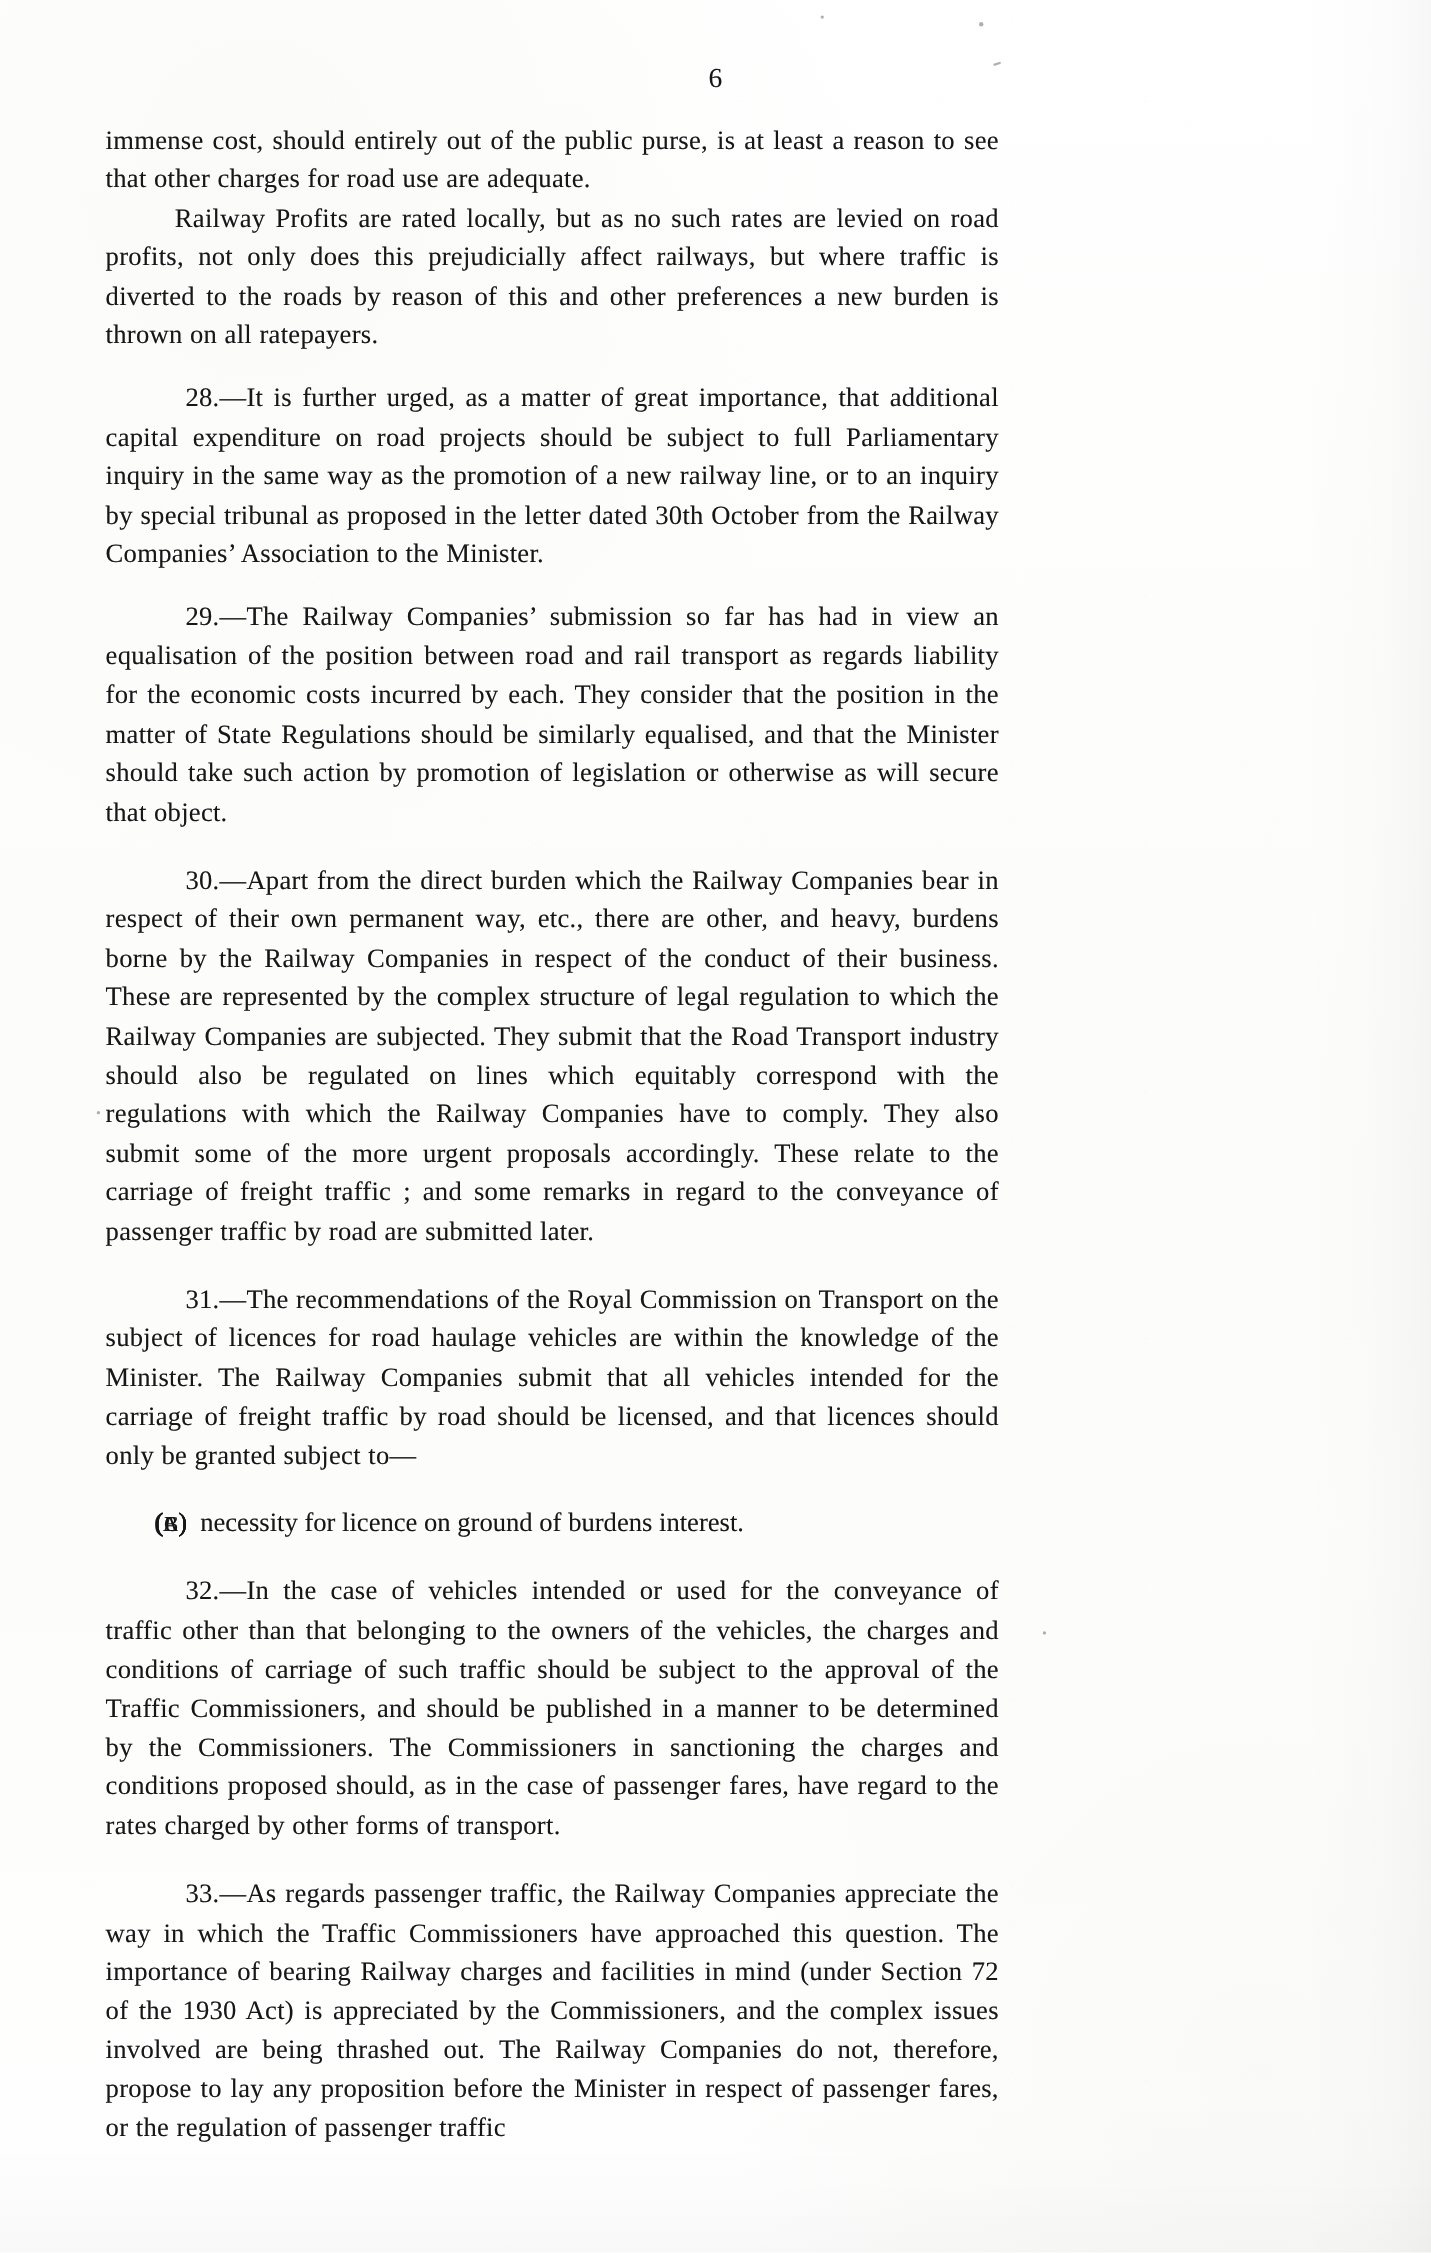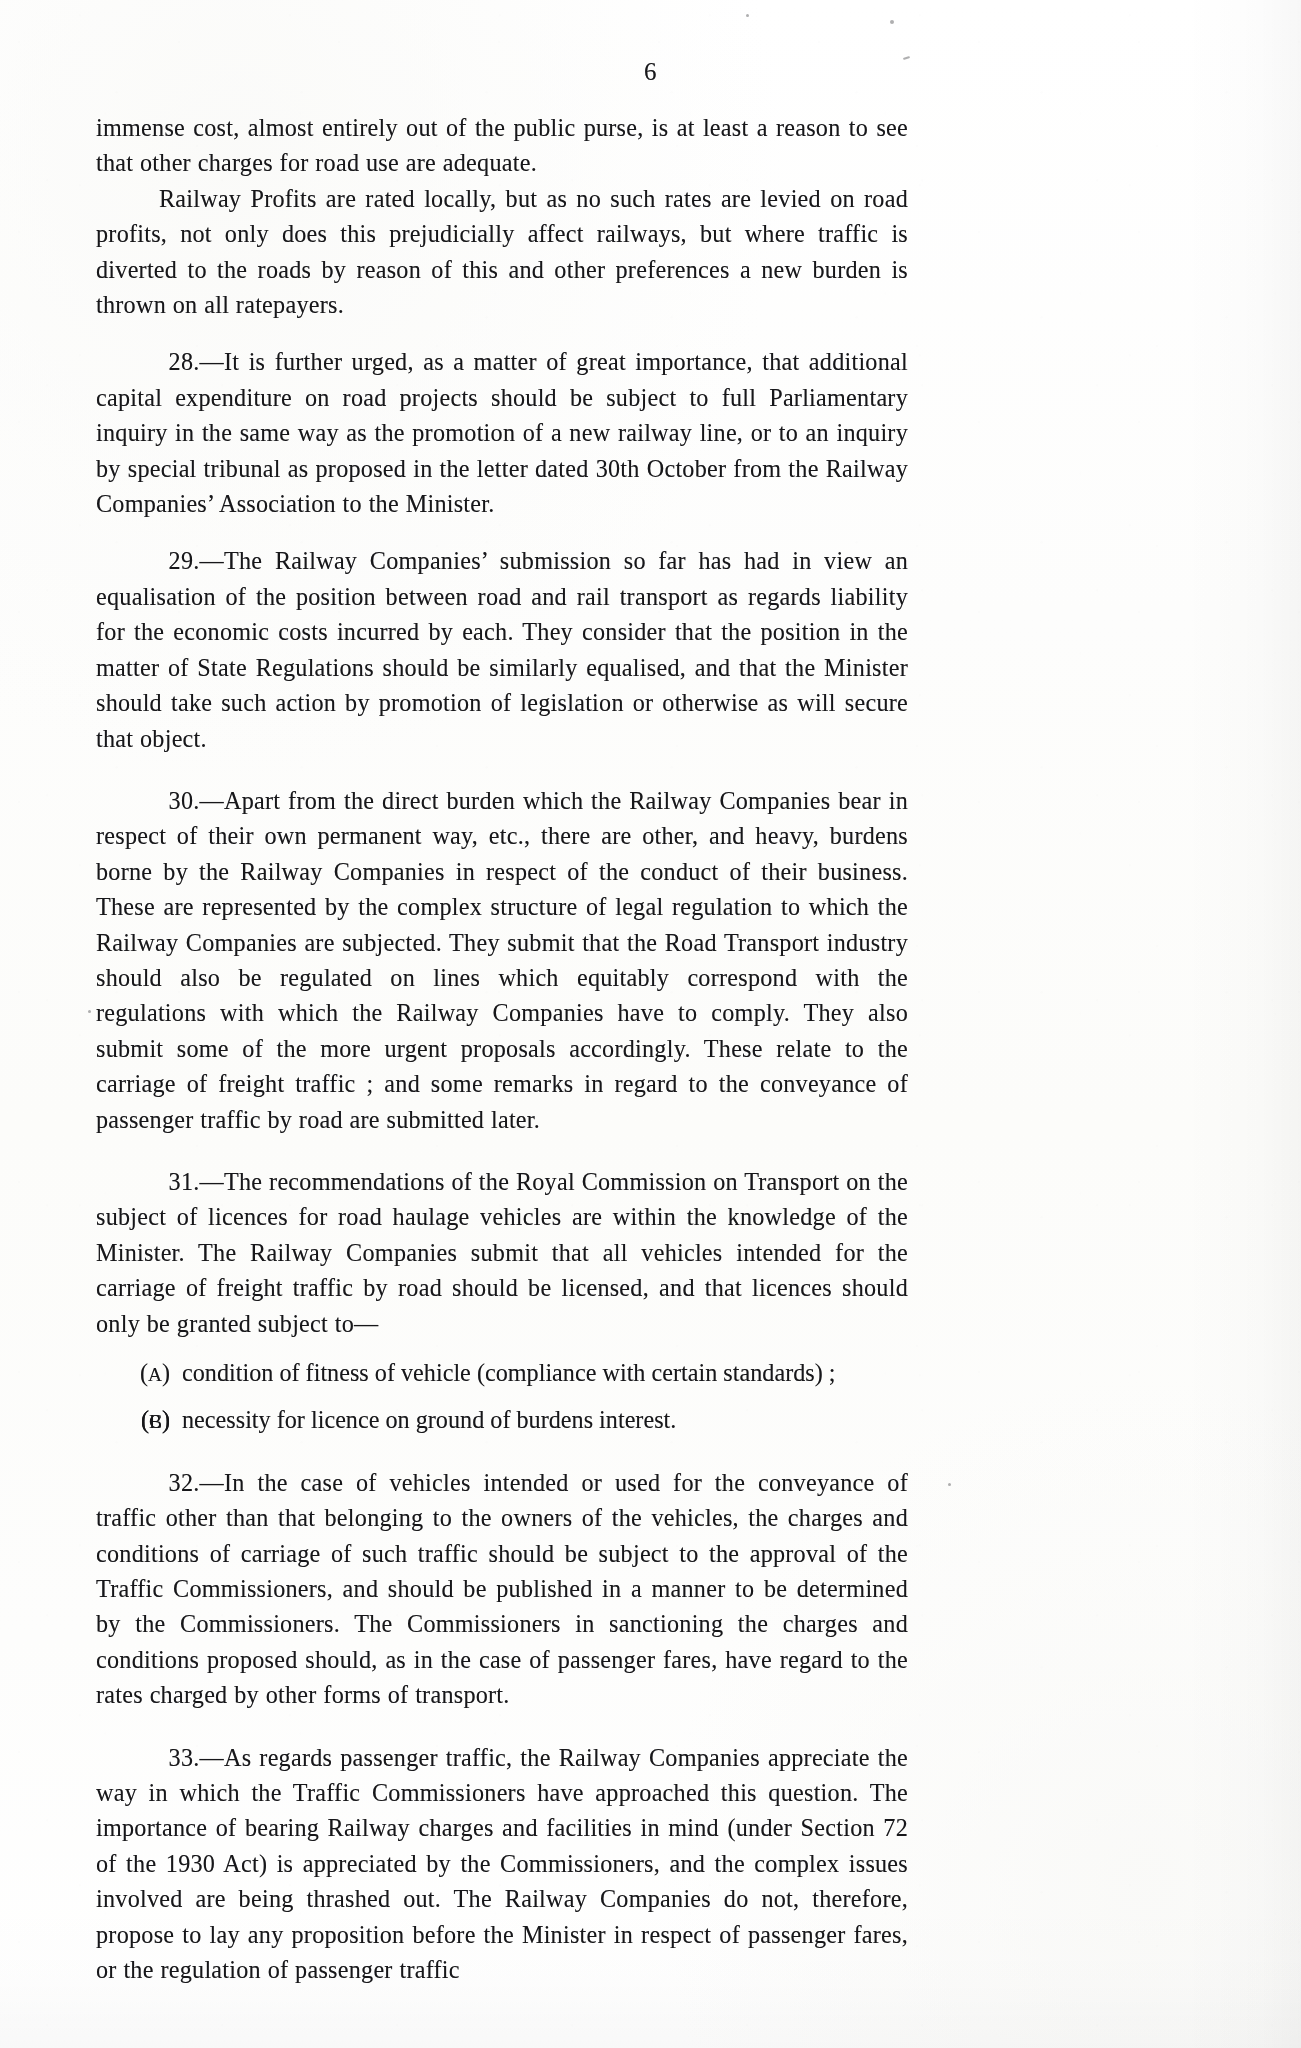--- a/index.html
+++ b/index.html
@@ -155,21 +155,21 @@
   <span class="speck" style="left:746px; top:14px; width:3px; height:3px;"></span>
   <span class="speck" style="left:890px; top:20px; width:4px; height:4px;"></span>
   <span class="speck" style="left:903px; top:57px; width:7px; height:2px; border-radius:2px; transform:rotate(-18deg);"></span>
   <span class="speck" style="left:948px; top:1483px; width:3px; height:3px;"></span>
   <span class="speck" style="left:88px; top:1010px; width:3px; height:3px;"></span>
 
   <div class="page-number">6</div>
 
   <div class="textblock">
 
-    <p class="para indent-first">immense cost, almost entirely out of the public purse, is at least a reason to see that other charges for road use are adequate.</p>
+    <p class="para indent-first">immense cost, should entirely out of the public purse, is at least a reason to see that other charges for road use are adequate.</p>
 
     <p class="para run-on">Railway Profits are rated locally, but as no such rates are levied on road profits, not only does this prejudicially affect railways, but where traffic is diverted to the roads by reason of this and other preferences a new burden is thrown on all ratepayers.</p>
 
     <div class="gap-md"></div>
 
     <p class="para numbered">28.—It is further urged, as a matter of great importance, that additional capital expenditure on road projects should be subject to full Parliamentary inquiry in the same way as the promotion of a new railway line, or to an inquiry by special tribunal as proposed in the letter dated 30th October from the Railway Companies’ Association to the Minister.</p>
 
     <div class="gap-md"></div>
 
     <p class="para numbered">29.—The Railway Companies’ submission so far has had in view an equalisation of the position between road and rail transport as regards liability for the economic costs incurred by each.  They consider that the position in the matter of State Regulations should be similarly equalised, and that the Minister should take such action by promotion of legislation or otherwise as will secure that object.</p>
@@ -179,21 +179,21 @@
     <p class="para numbered">30.—Apart from the direct burden which the Railway Companies bear in respect of their own permanent way, etc., there are other, and heavy, burdens borne by the Railway Companies in respect of the conduct of their business.  These are represented by the complex structure of legal regulation to which the Railway Companies are subjected.  They submit that the Road Transport industry should also be regulated on lines which equitably correspond with the regulations with which the Railway Companies have to comply.  They also submit some of the more urgent proposals accordingly.  These relate to the carriage of freight traffic ; and some remarks in regard to the conveyance of passenger traffic by road are submitted later.</p>
 
     <div class="gap-lg"></div>
 
     <p class="para numbered">31.—The recommendations of the Royal Commission on Transport on the subject of licences for road haulage vehicles are within the knowledge of the Minister. The Railway Companies submit that all vehicles intended for the carriage of freight traffic by road should  be licensed, and  that licences should only be granted subject to—</p>
 
     <div class="gap-sm"></div>
 
     <ul class="list">
       <li>
-        <span class="marker">(<span class="smallcap">a</span>)</span><span>condition of fitness of vehicle (compliance with certain standards) ;</span>
+        <span class="marker">(<span class="smallcap">a</span>)</span>
       </li>
       <li>
         <span class="marker">(<span class="smallcap">b</span>)</span>
       </li>
       <li>
         <span class="marker">(<span class="smallcap">c</span>)</span><span>necessity for licence on ground of burdens interest.</span>
       </li>
     </ul>
 
     <div class="gap-lg"></div>

